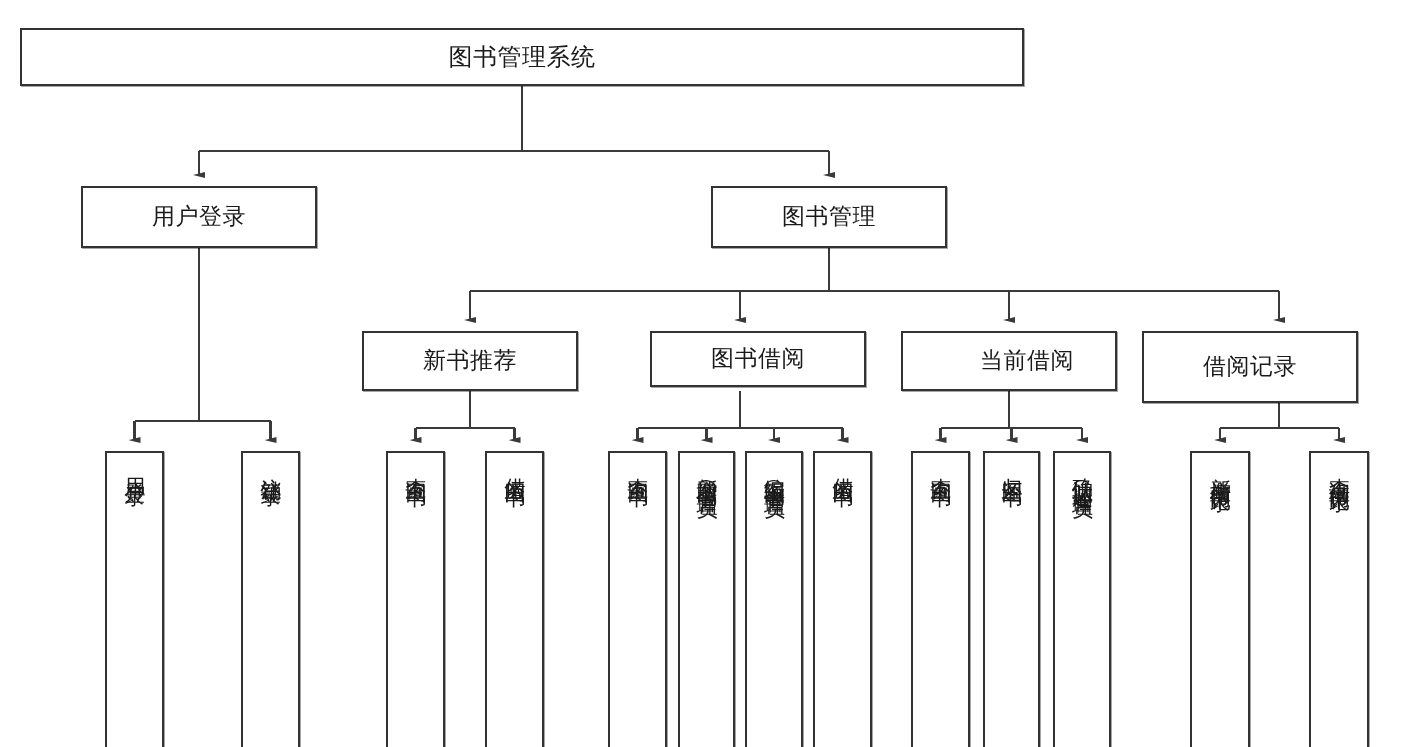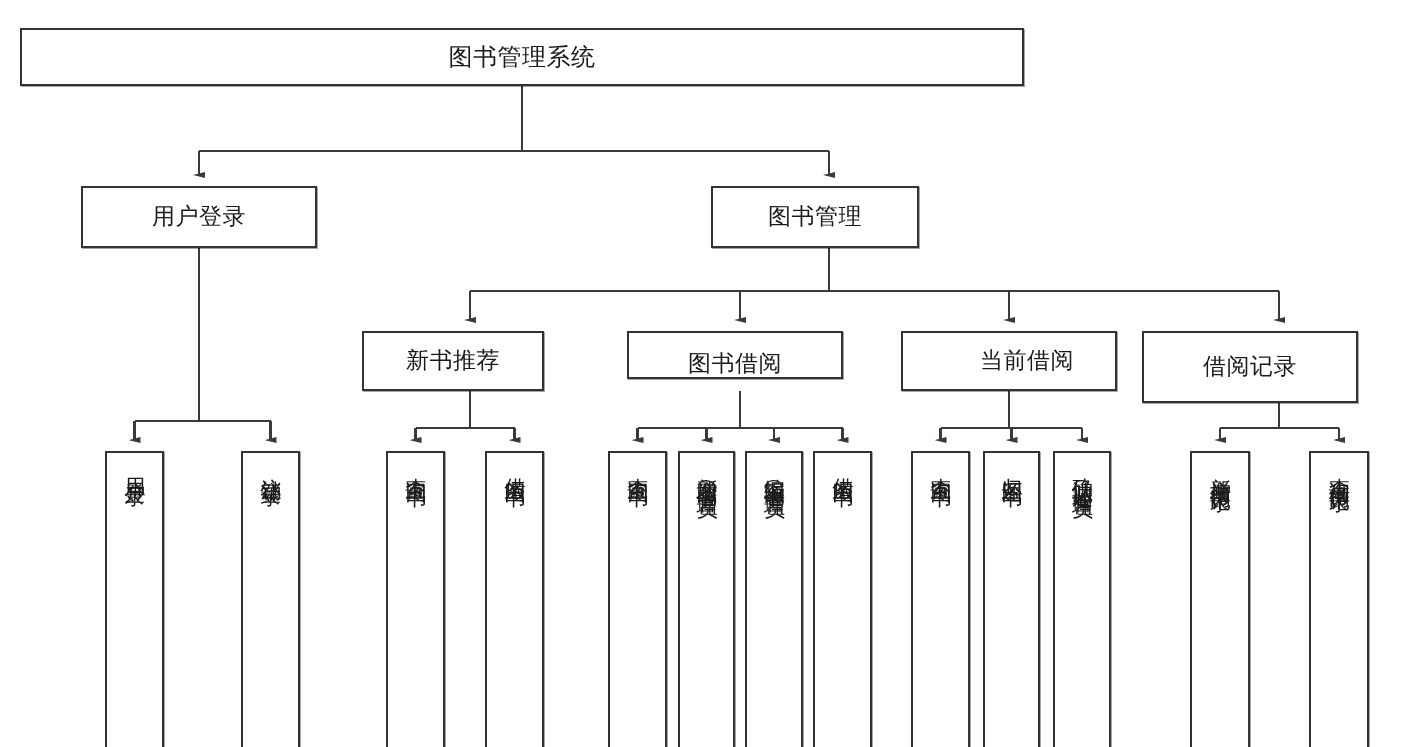--- a/index.html
+++ b/index.html
@@ -120,27 +120,27 @@
       </g>
   </svg>
 
   <div id="nodes-layer">
       <div class="node-box node-h node-root" style="left: 20px; top: 12px; width: 1004px; height: 58px;">
         <span class="node-label">图书管理系统</span>
       </div>
       <div class="node-box node-h" style="left: 81px; top: 170px; width: 236px; height: 62px;">
         <span class="node-label">用户登录</span>
       </div>
-      <div class="node-box node-h" style="left: 711px; top: 170px; width: 208px; height: 62px;">
+      <div class="node-box node-h" style="left: 711px; top: 170px; width: 236px; height: 62px;">
         <span class="node-label">图书管理</span>
       </div>
-      <div class="node-box node-h" style="left: 362px; top: 315px; width: 182px; height: 60px; justify-content: center;">
+      <div class="node-box node-h" style="left: 362px; top: 315px; width: 216px; height: 60px; justify-content: center;">
         <span class="node-label">新书推荐</span>
       </div>
-      <div class="node-box node-h" style="left: 627px; top: 315px; width: 216px; height: 48px; align-items: flex-end;">
+      <div class="node-box node-h" style="left: 650px; top: 315px; width: 216px; height: 56px;">
         <span class="node-label">图书借阅</span>
       </div>
       <div class="node-box node-h" style="left: 901px; top: 315px; width: 216px; height: 60px; padding-left: 36px;">
         <span class="node-label">当前借阅</span>
       </div>
       <div class="node-box node-h" style="left: 1142px; top: 315px; width: 216px; height: 72px;">
         <span class="node-label">借阅记录</span>
       </div>
       <div class="node-box node-v" style="left: 105px; top: 435px; width: 59px; height: 298px;">
         <span class="node-label">用户登录</span>

